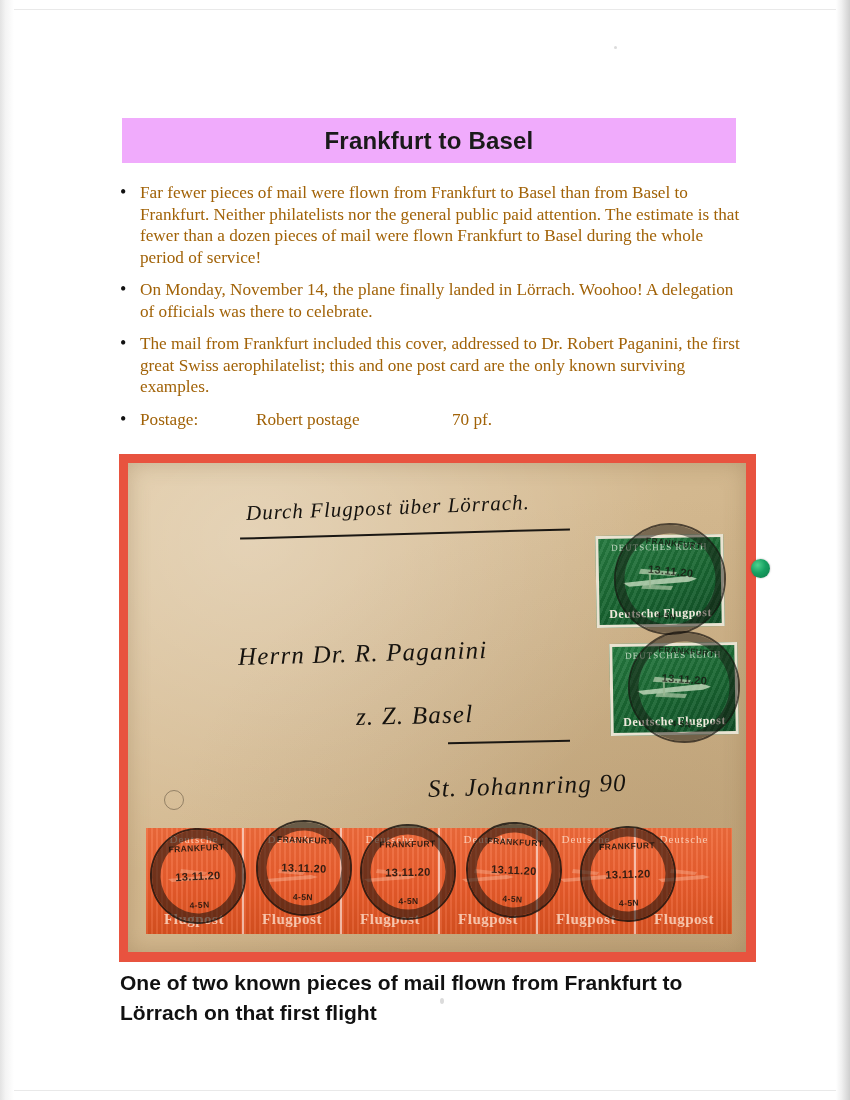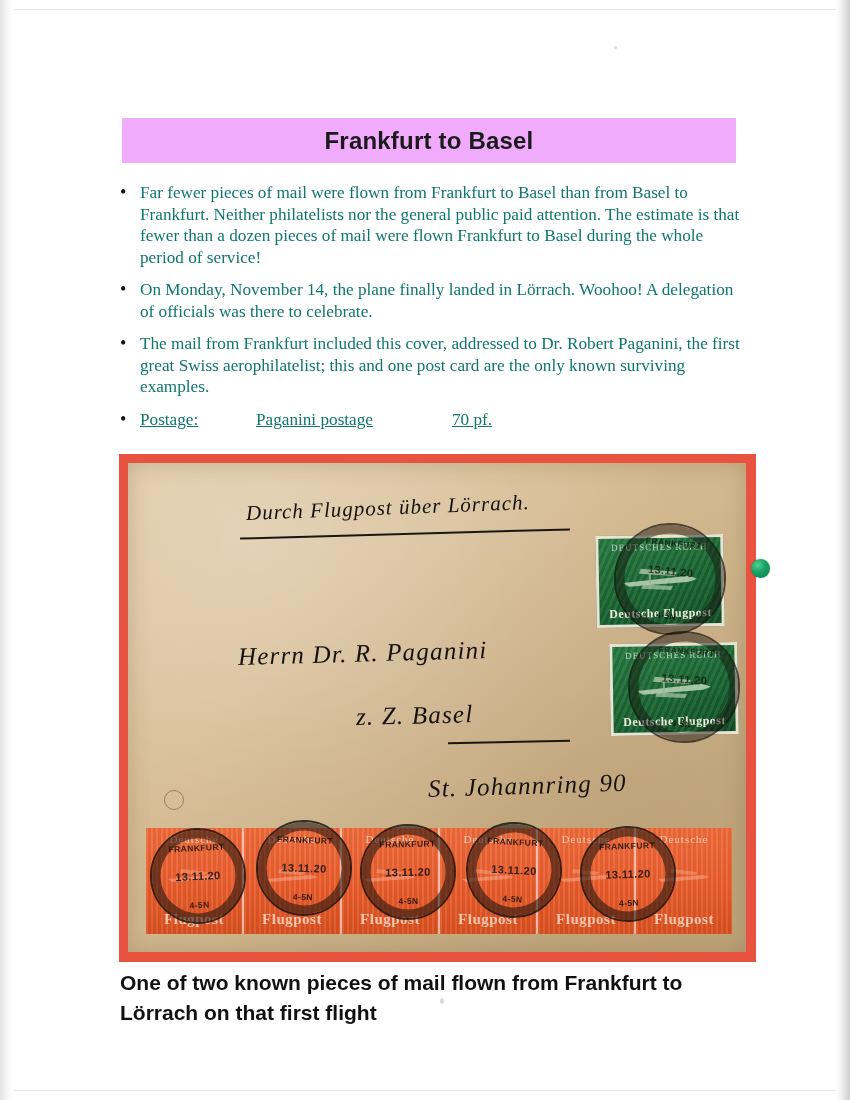--- a/index.html
+++ b/index.html
@@ -82,29 +82,28 @@
     line-height: 21px;
     color: #111;
     text-align: left;
     padding-left: 6px;
     box-sizing: border-box;
   }
   .bullet-text {
     flex: 1 1 auto;
     font-size: 17.2px;
     line-height: 21.5px;
-    color: #0f766e;
+    color: #a16207;
     text-align: left;
   }
 
   
   .postage-block {
     display: flex;
     align-items: center;
-    text-decoration: underline;
   }
   .postage-label {
     width: 116px;
     flex: 0 0 116px;
     font-size: 17.2px;
     line-height: 21.5px;
   }
   .postage-table {
     border-collapse: collapse;
   }
@@ -394,21 +393,21 @@
     </div>
 
     <div class="bullet-row">
       <div class="bullet-dot">•</div>
       <div class="bullet-text">
         <div class="postage-block">
           <div class="postage-label">Postage:</div>
           <table class="postage-table">
             <tbody>
                 <tr>
-              <td class="desc">Paganini postage</td>
+              <td class="desc">Robert postage</td>
               <td class="val">70 pf.</td>
             </tr>
           </tbody>
             </table>
         </div>
       </div>
     </div>
 
   </div>
 

